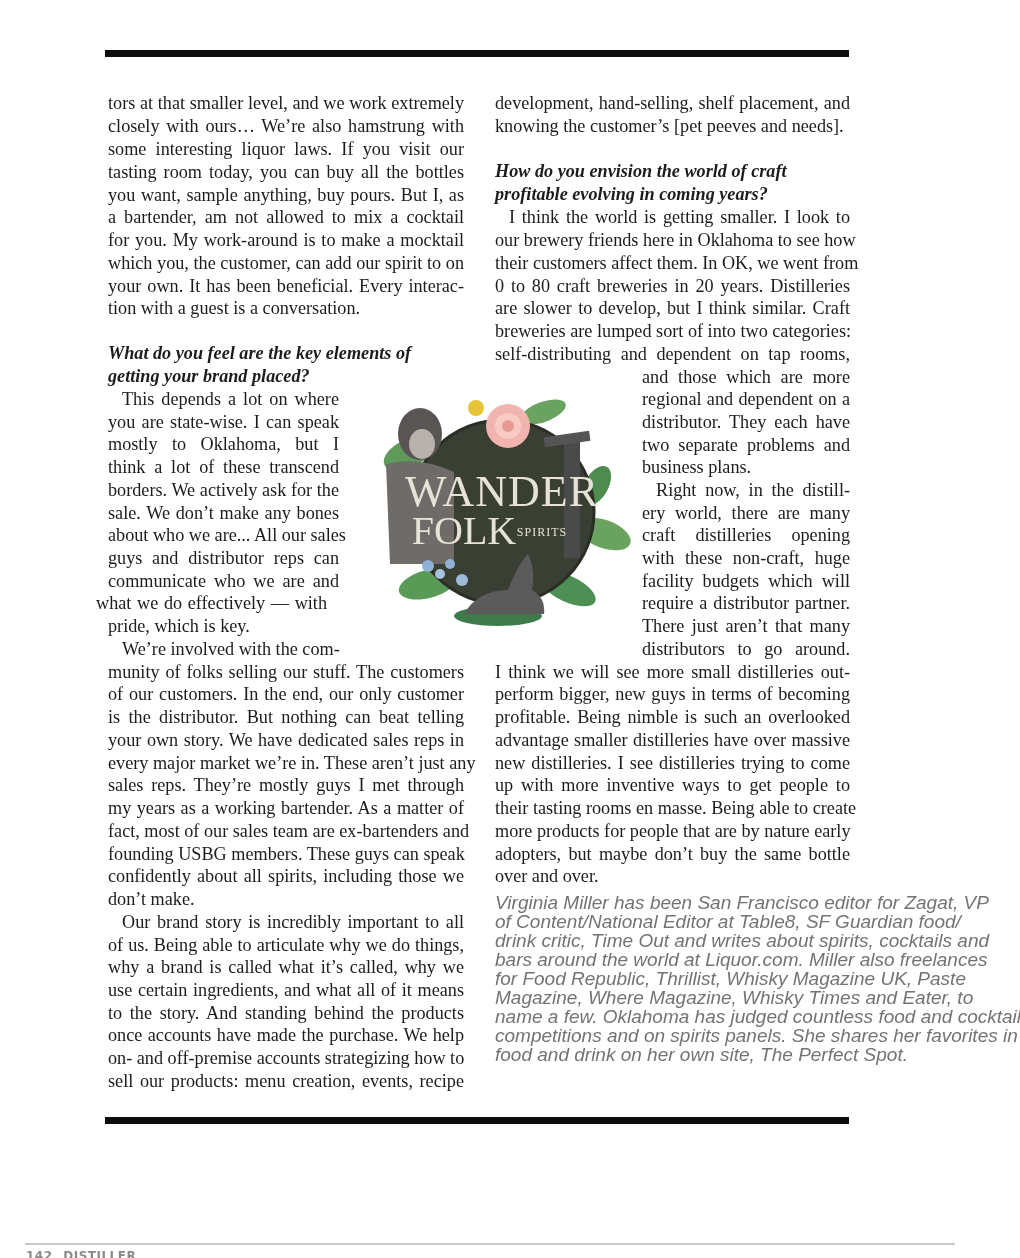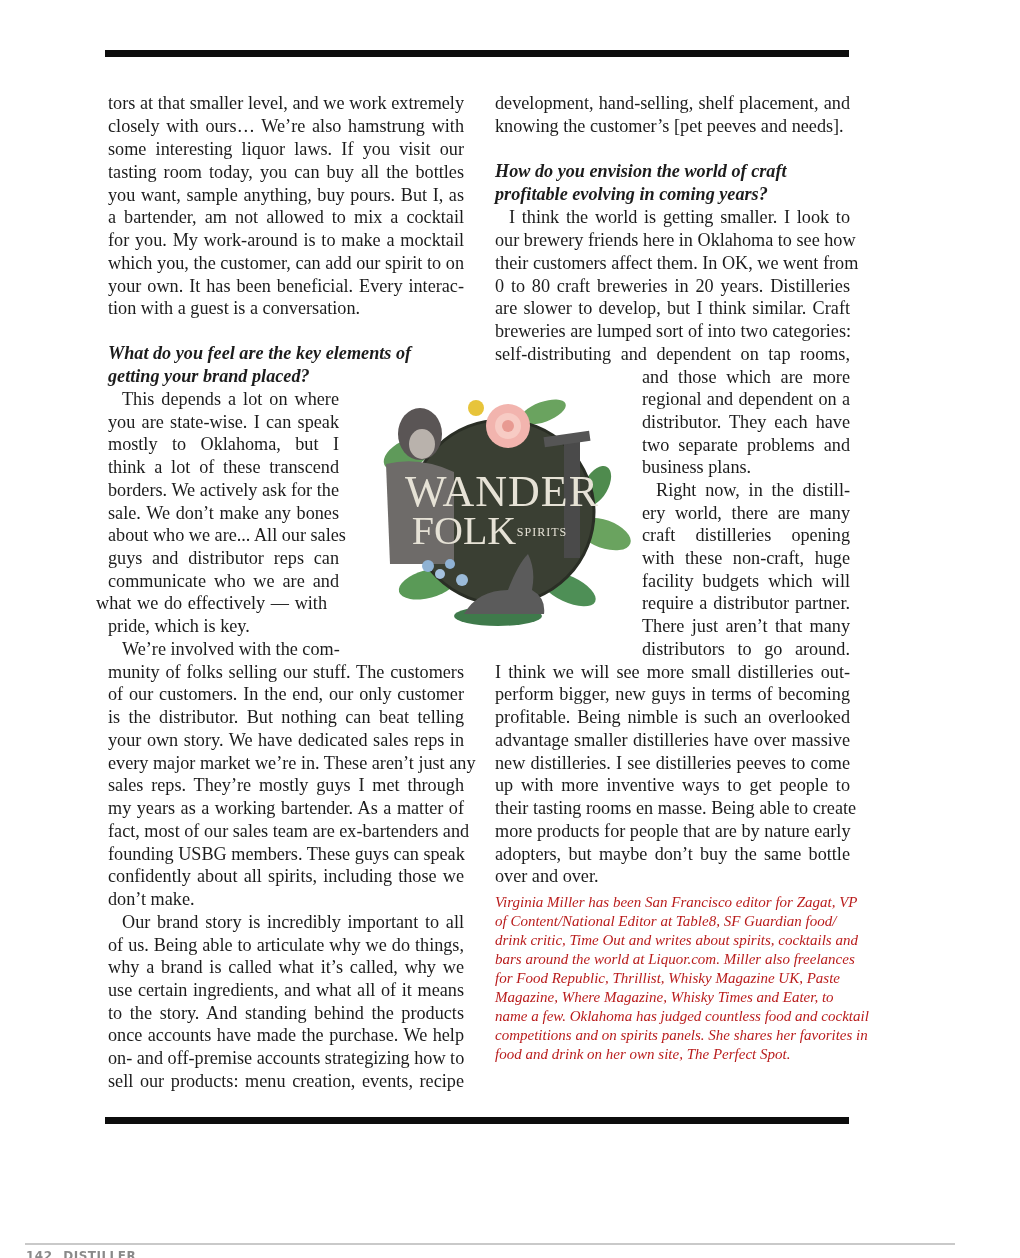--- a/index.html
+++ b/index.html
@@ -8,21 +8,21 @@
   .rule-top { position: absolute; left: 105px; top: 34px; width: 744px; height: 7px; background: #0d0d0d; }
   .rule-bottom { position: absolute; left: 105px; top: 1101px; width: 744px; height: 7px; background: #0d0d0d; }
   .footer-rule { position: absolute; left: 25px; top: 1227px; width: 930px; height: 2px; background: #c9c9c9; }
   .footer { position: absolute; left: 26px; top: 1233px; font-family: "DejaVu Sans", sans-serif; font-weight: bold; font-size: 12px; color: #8a8a8a; letter-spacing: 0.5px; }
   .footer .num { margin-right: 6px; }
 
   .line { position: absolute; font-family: "Liberation Serif", serif; font-size: 18.2px; color: #1c1c1c; white-space: nowrap; line-height: 23px; text-align: justify; text-align-last: justify; }
   .line.last { text-align-last: left; }
   .line.indent { padding-left: 14px; box-sizing: border-box; }
   .q { position: absolute; font-family: "Liberation Serif", serif; font-style: italic; font-weight: bold; font-size: 18.2px; color: #1c1c1c; white-space: nowrap; line-height: 23px; }
-  .bio { position: absolute; font-family: Liberation Serif, serif; font-style: italic; font-size: 15px; color: #b91c1c; white-space: nowrap; line-height: 19.3px; }
+  .bio { position: absolute; font-family: Liberation Sans, sans-serif; font-style: italic; font-size: 19px; color: #737373; white-space: nowrap; line-height: 19.3px; }
 
   .logo { position: absolute; left: 368px; top: 378px; width: 268px; height: 232px; }
 </style>
 </head>
 <body>
 
 <div class="page">
   <div class="rule-top"></div>
 
   <div>
@@ -141,21 +141,21 @@
     <div class="line" style="left:642px;top:531px;width:208px">with these non-craft, huge</div>
     <div class="line" style="left:642px;top:554px;width:208px">facility budgets which will</div>
     <div class="line" style="left:642px;top:576px;width:208px">require a distributor partner.</div>
     <div class="line" style="left:642px;top:599px;width:208px">There just aren’t that many</div>
     <div class="line" style="left:642px;top:622px;width:208px">distributors to go around.</div>
 
     <div class="line" style="left:495px;top:645px;width:355px">I think we will see more small distilleries out-</div>
     <div class="line" style="left:495px;top:667px;width:355px">perform bigger, new guys in terms of becoming</div>
     <div class="line" style="left:495px;top:690px;width:355px">profitable. Being nimble is such an overlooked</div>
     <div class="line" style="left:495px;top:713px;width:355px">advantage smaller distilleries have over massive</div>
-    <div class="line" style="left:495px;top:736px;width:355px">new distilleries. I see distilleries peeves to come</div>
+    <div class="line" style="left:495px;top:736px;width:355px">new distilleries. I see distilleries trying to come</div>
     <div class="line" style="left:495px;top:758px;width:355px">up with more inventive ways to get people to</div>
     <div class="line" style="left:495px;top:781px;width:355px">their tasting rooms en masse. Being able to create</div>
     <div class="line" style="left:495px;top:804px;width:355px">more products for people that are by nature early</div>
     <div class="line" style="left:495px;top:827px;width:355px">adopters, but maybe don’t buy the same bottle</div>
     <div class="line last" style="left:495px;top:849px;width:355px">over and over.</div>
 
     <div>
       <div class="bio" style="left:495px;top:877px">Virginia Miller has been San Francisco editor for Zagat, VP</div>
       <div class="bio" style="left:495px;top:896px">of Content/National Editor at Table8, SF Guardian food/</div>
       <div class="bio" style="left:495px;top:915px">drink critic, Time Out and writes about spirits, cocktails and</div>

